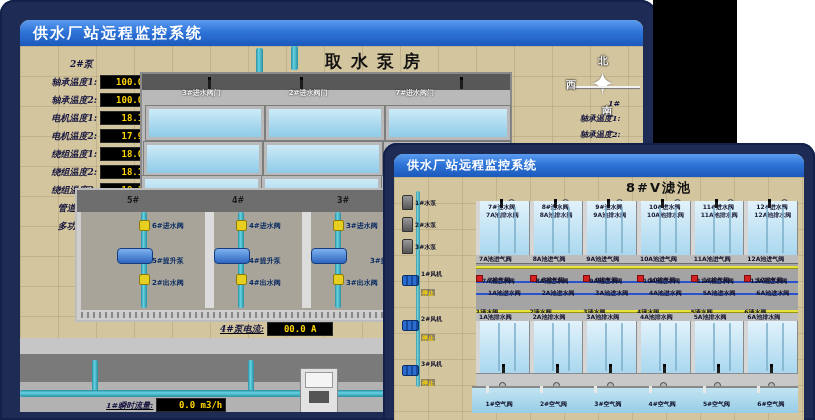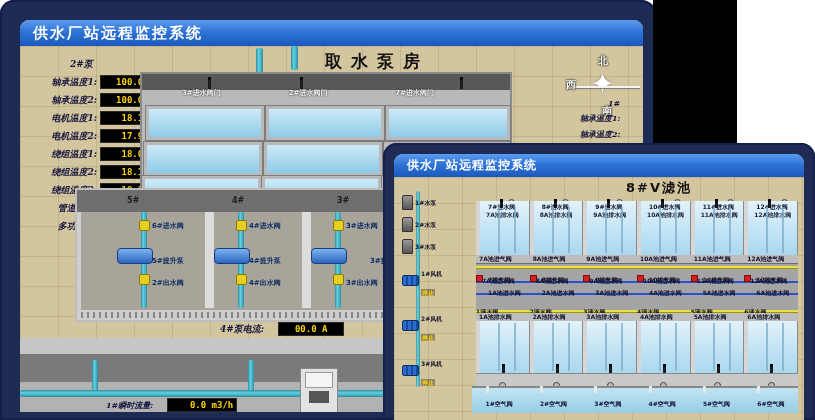--- a/index.html
+++ b/index.html
@@ -14,21 +14,21 @@
   .win{overflow:hidden;border-radius:9px 9px 0 0;}
   .titlebar{height:26px;background:linear-gradient(#5b9cf0 0%,#2f74d8 45%,#1b59bb 100%);
             color:#fff;font-weight:bold;display:flex;align-items:center;padding-left:13px;
             letter-spacing:2px;}
   .scene{position:absolute;left:0;right:0;bottom:0;background-color:#d3c59e;
          background-image:linear-gradient(rgba(110,90,50,.17) 1px,transparent 1px),
                           linear-gradient(90deg,rgba(110,90,50,.17) 1px,transparent 1px);
          background-size:38px 30px;}
   
   .lbl{font:italic bold 9px "DejaVu Serif",serif;color:#15153f;white-space:nowrap;}
-  .ro{display:flex;align-items:center;gap:14px;}
+  .ro{display:flex;align-items:center;gap:3px;text-decoration:underline;}
   .ro-box{background:#000;color:#ffd400;font:bold 9px "DejaVu Sans Mono",monospace;
           text-align:right;padding:1px 3px;border:1px solid #2a2a2a;min-width:58px;box-sizing:border-box;}
   .tiny{font:bold 6px "DejaVu Sans",sans-serif;color:#10102a;white-space:nowrap;line-height:7px;}
   .tinyw{font:bold 7px "DejaVu Sans",sans-serif;color:#f2f2f2;white-space:nowrap;text-shadow:0 0 2px #000;}
   .pipe-v{background:linear-gradient(90deg,#2a8ea0,#63d2e2 40%,#2a8ea0);border-radius:2px;}
   .pipe-h{background:linear-gradient(#2a8ea0,#63d2e2 40%,#2a8ea0);border-radius:2px;}
   .valve-y{width:9px;height:9px;background:#e6cf20;border:1px solid #8a7a0a;border-radius:2px;}
   .pump-b{width:34px;height:14px;background:linear-gradient(#7db2ef,#2e66c0);border:1px solid #173c7d;border-radius:4px;}
   .stem{width:3px;height:9px;background:#1c1c1c;border-top:3px solid #050505;}
   .redmk{width:5px;height:5px;background:#d42020;border:1px solid #7d0d0d;display:inline-block;}

